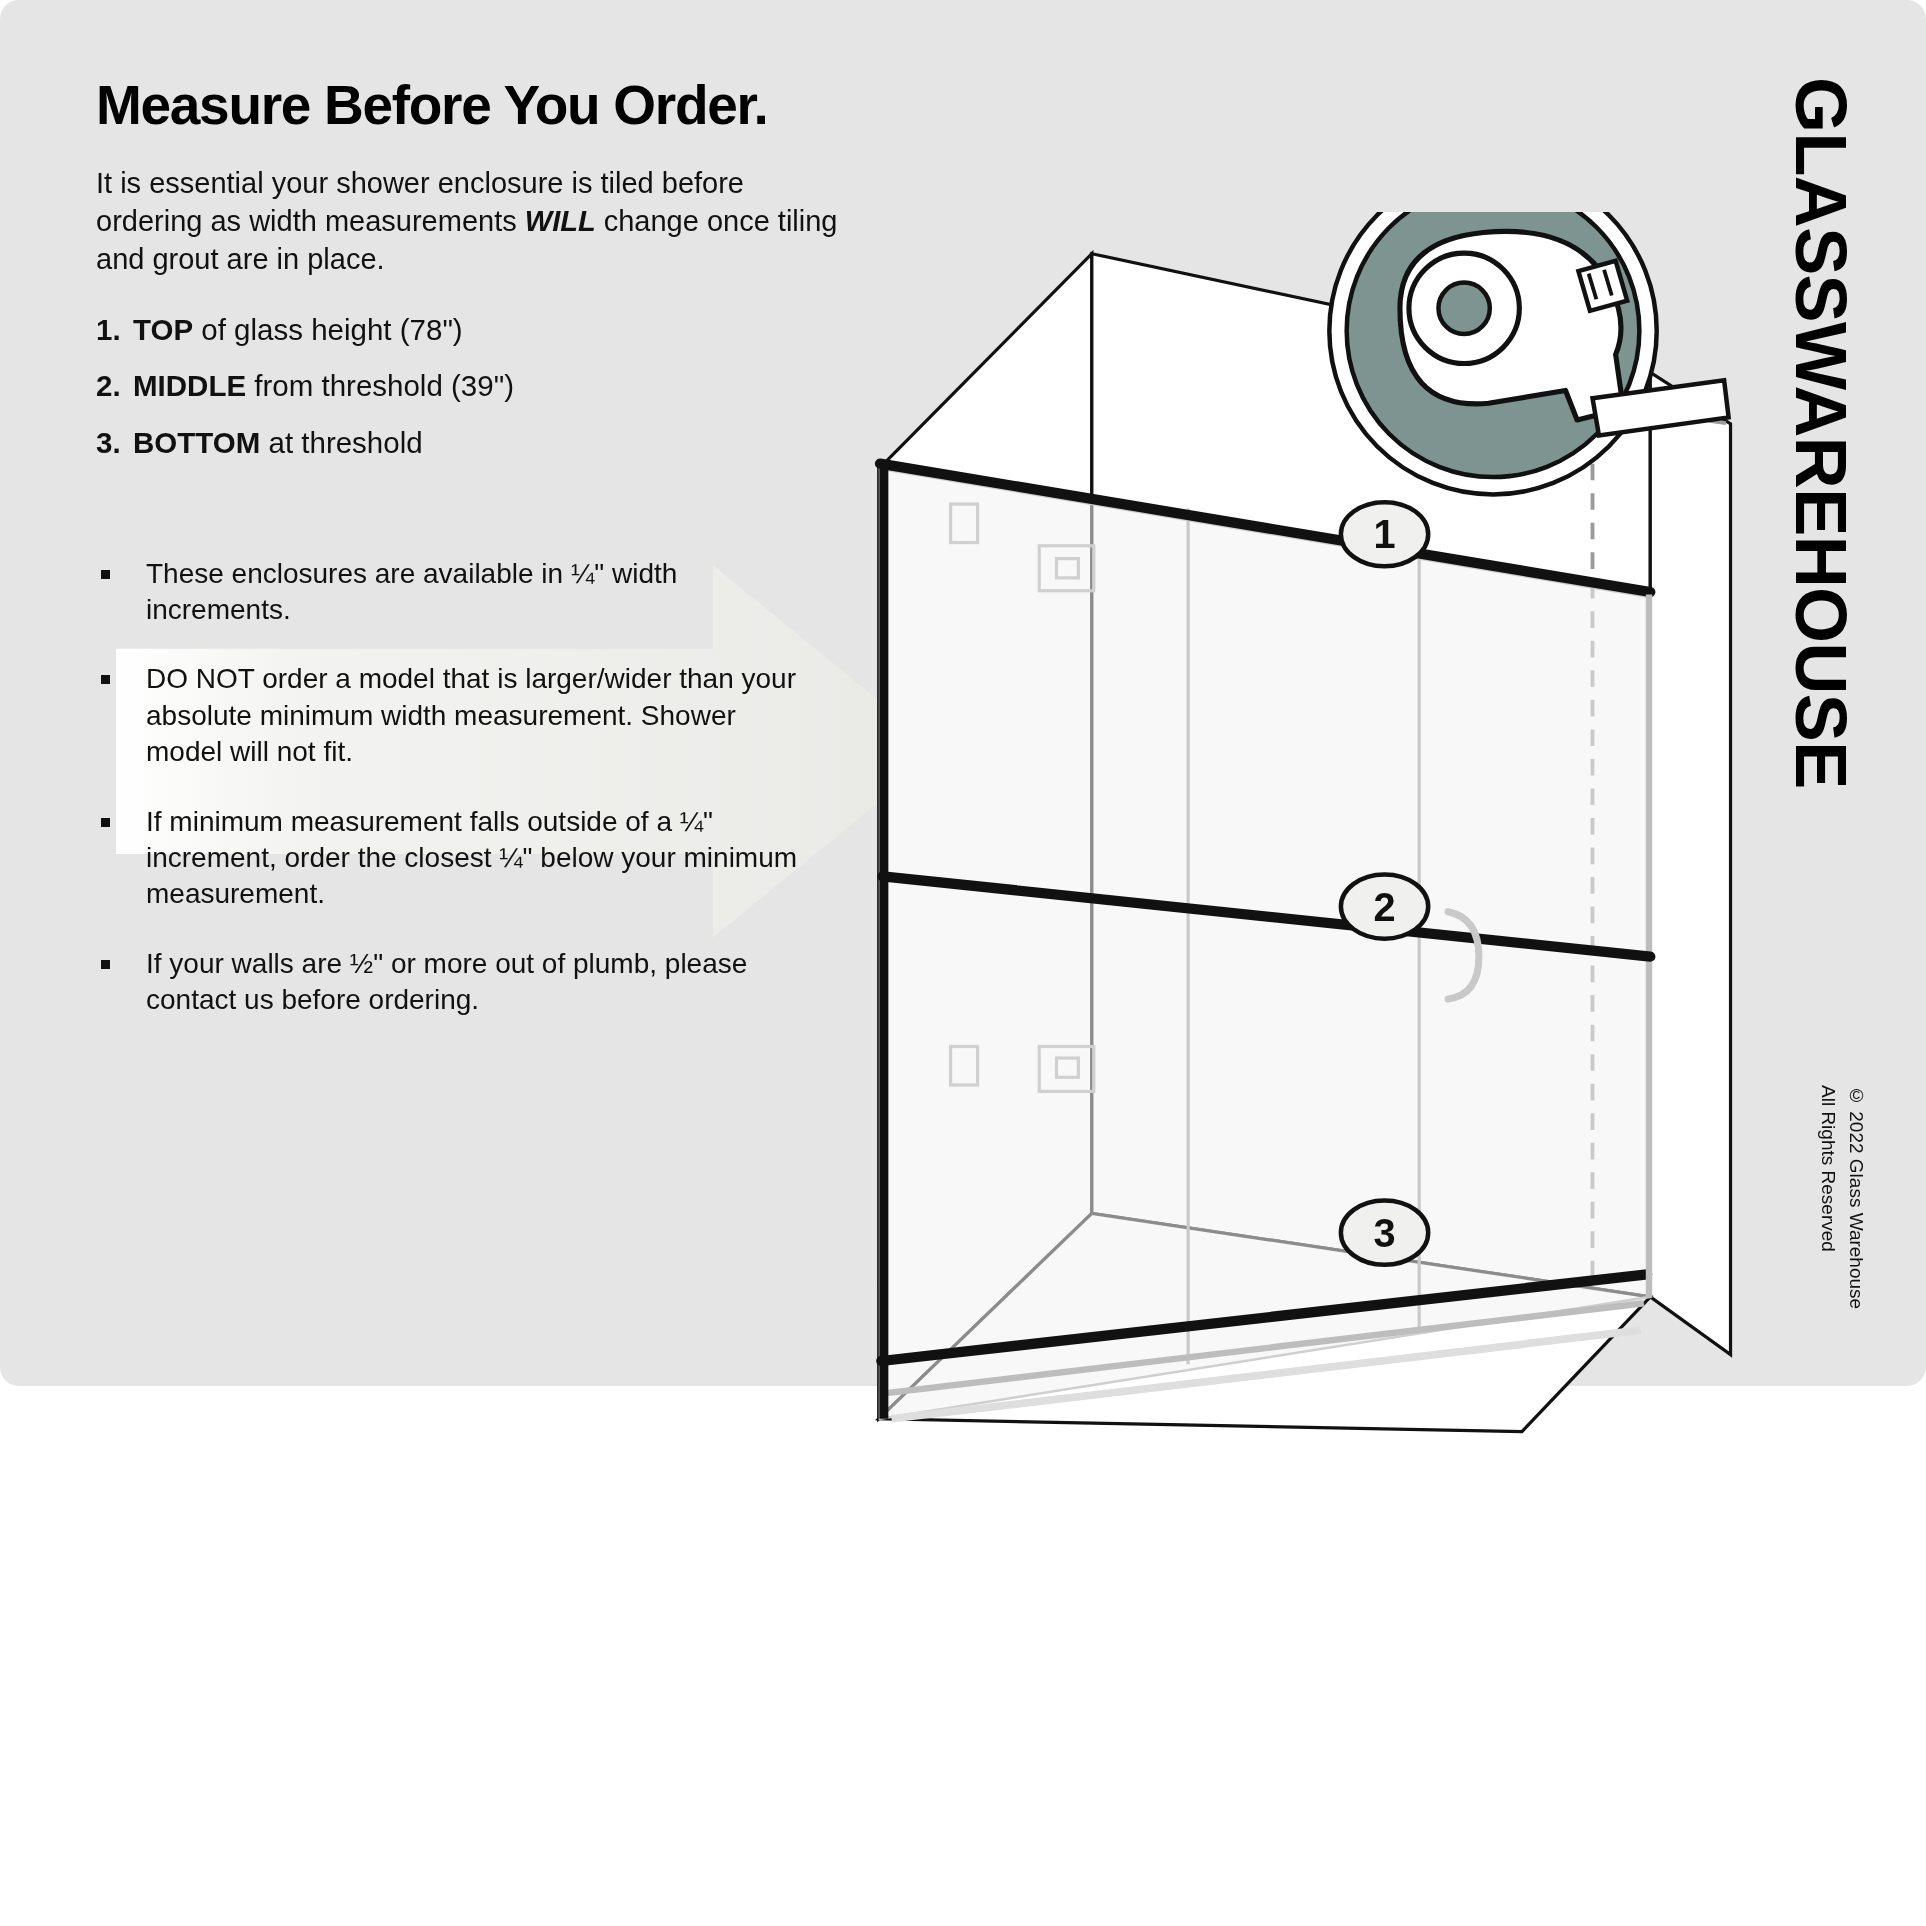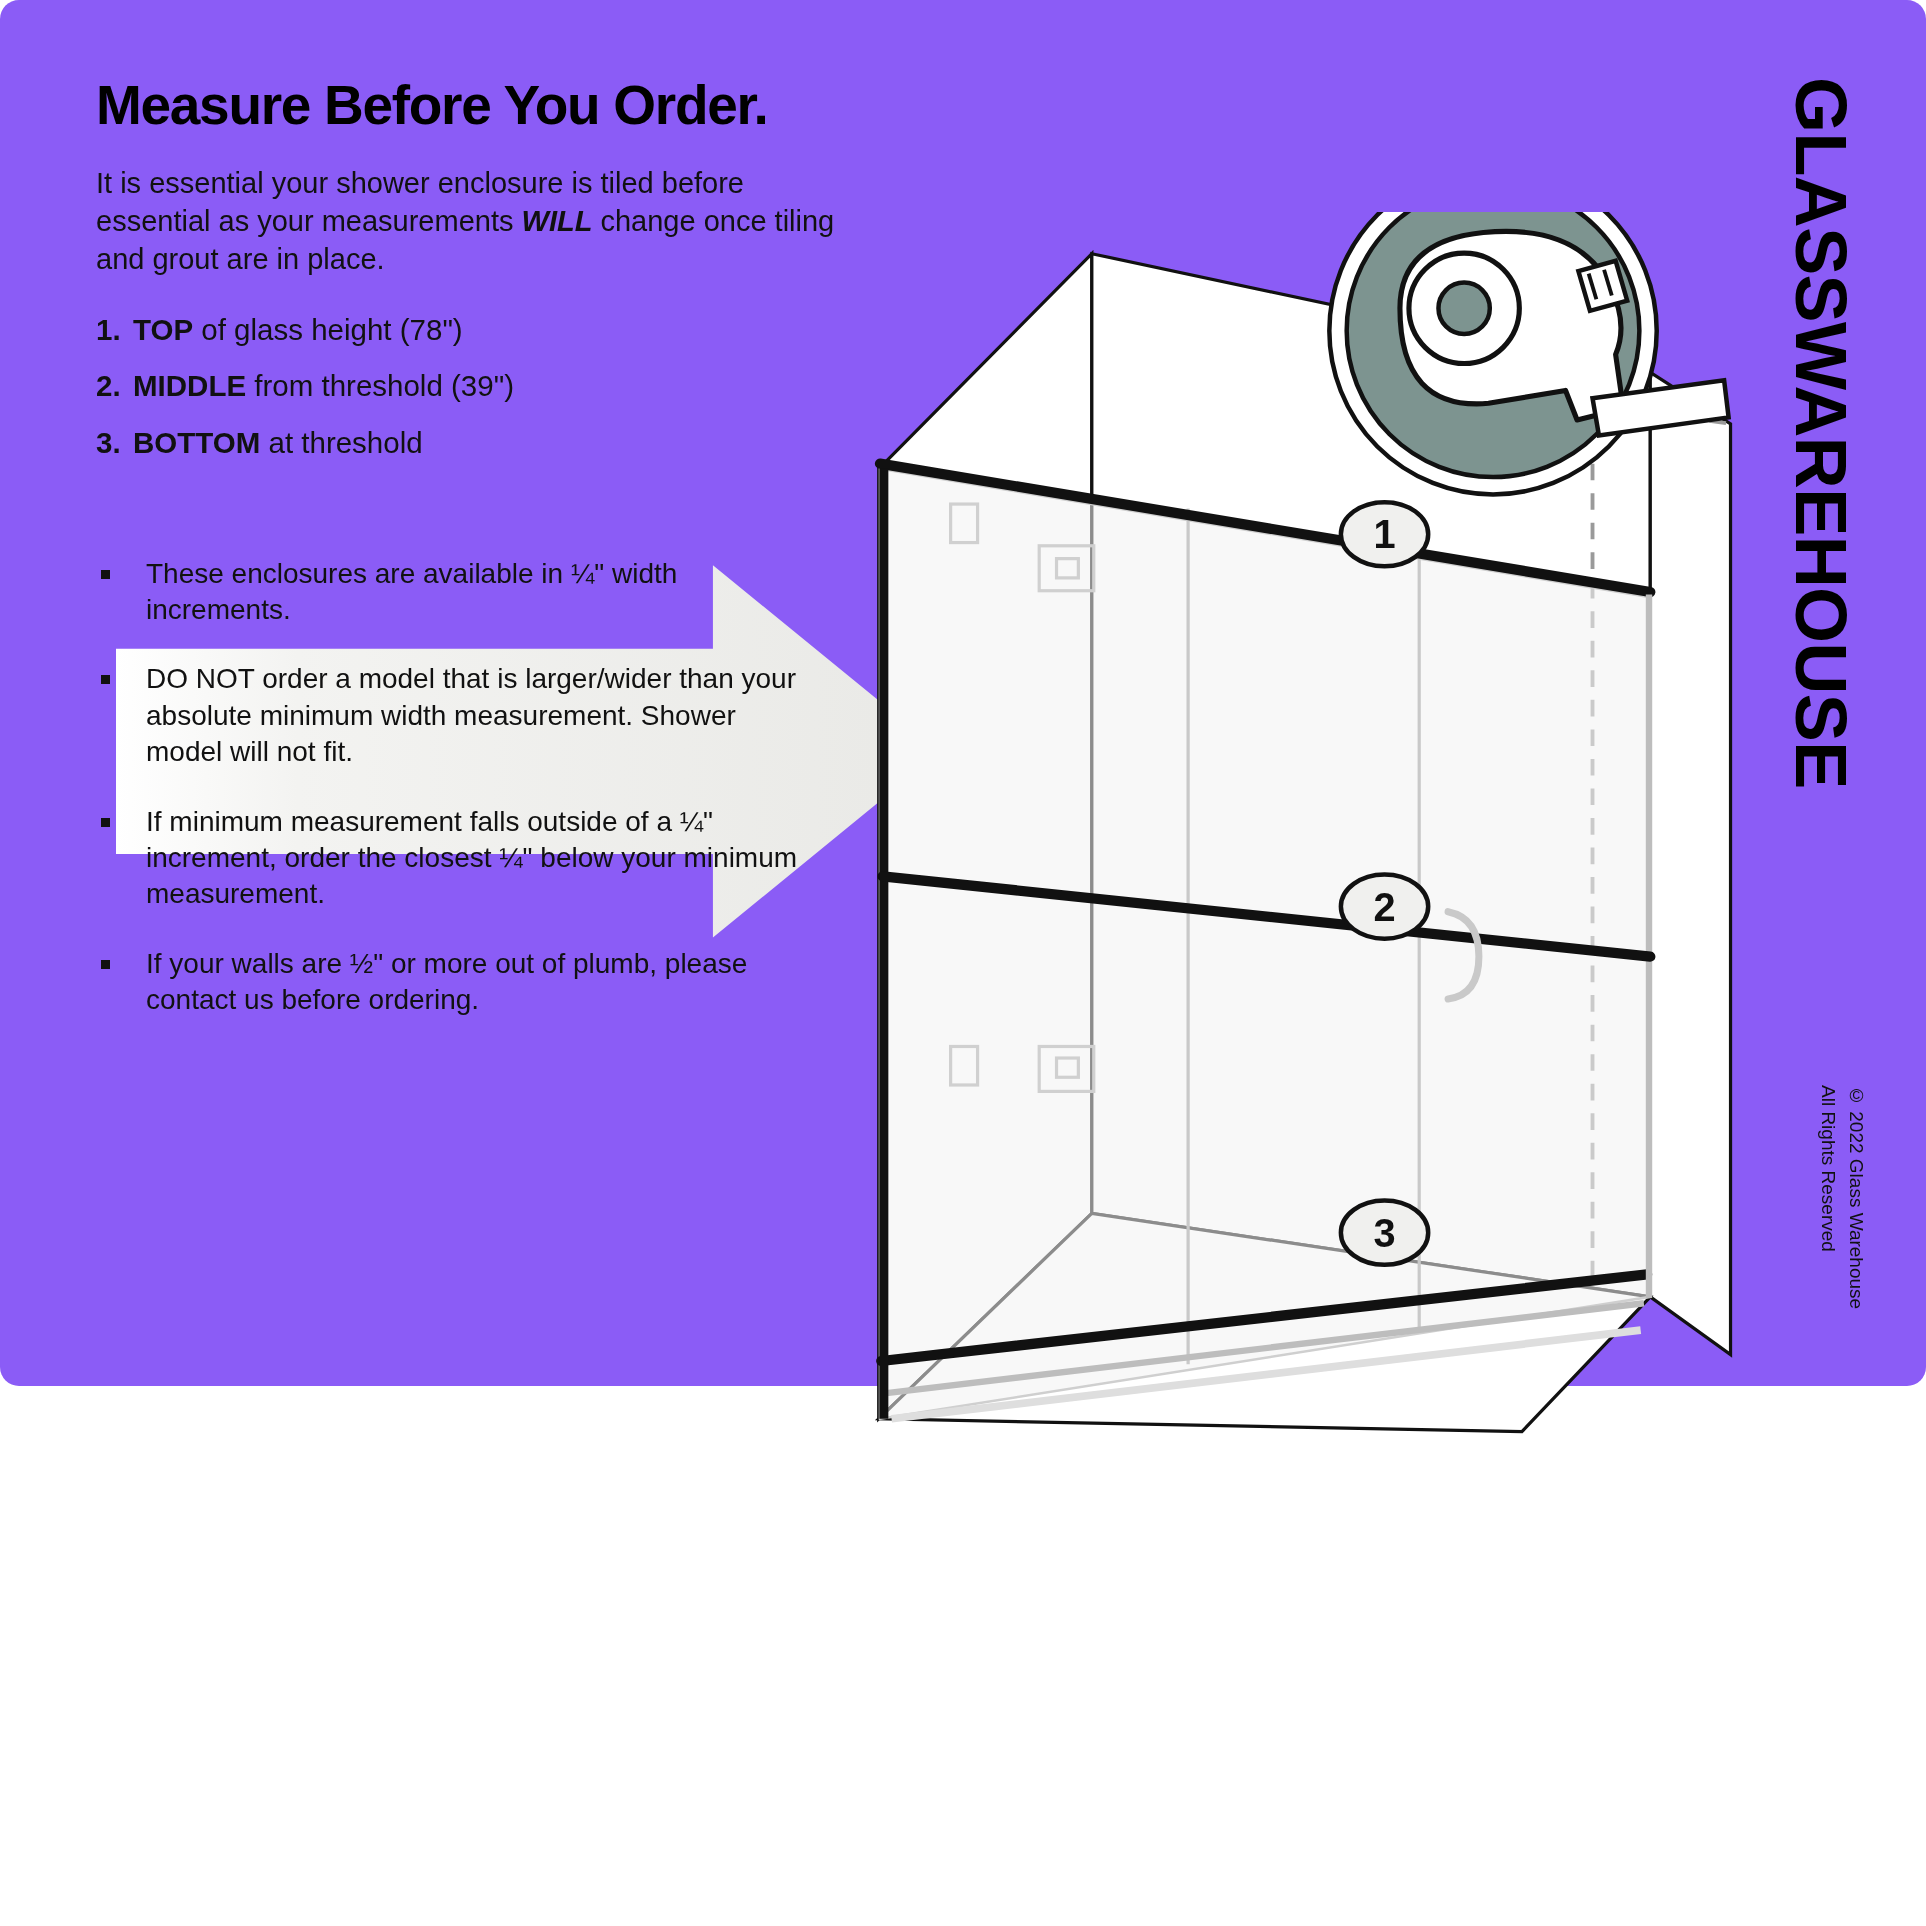--- a/index.html
+++ b/index.html
@@ -13,21 +13,21 @@
     font-family: "Liberation Sans", sans-serif;
     color: #111111;
     overflow: hidden;
     position: relative;
   }
   .page {
     position: absolute;
     left: 0; top: 0;
     width: 1926px;
     height: 1386px;
-    background: #8b5cf6;
+    background: #e5e5e5;
     border-radius: 19px;
   }
 
   
   .left-col {
     position: absolute;
     left: 96px;
     top: 77px;
     width: 809px;
   }
@@ -187,21 +187,21 @@
         <stop offset="0%" stop-color="#ffffff"></stop>
         <stop offset="22%" stop-color="#f3f3f1"></stop>
         <stop offset="100%" stop-color="#e9e9e6"></stop>
       </linearGradient>
     </defs>
     <path d="M0,130 L930,130 L930,0 L1285,290 L930,580 L930,450 L0,450 Z" fill="url(#arrGrad)"></path>
   </svg>
 
   <div class="left-col">
     <h1 class="main-title">Measure Before You Order.</h1>
-    <p class="para"><span>It is essential your shower enclosure is tiled before essential as your measurements </span><span class="em">WILL</span><span> change once tiling and grout are in place.</span></p>
+    <p class="para"><span>It is essential your shower enclosure is tiled before ordering as width measurements </span><span class="em">WILL</span><span> change once tiling and grout are in place.</span></p>
 
 
     <ul class="numlist">
       <li>
         <span class="num">1.</span>
         <span><span class="strong">TOP</span><span class="rest"> of glass height (78")</span></span>
       </li>
       <li>
         <span class="num">2.</span>
         <span><span class="strong">MIDDLE</span><span class="rest"> from threshold (39")</span></span>

